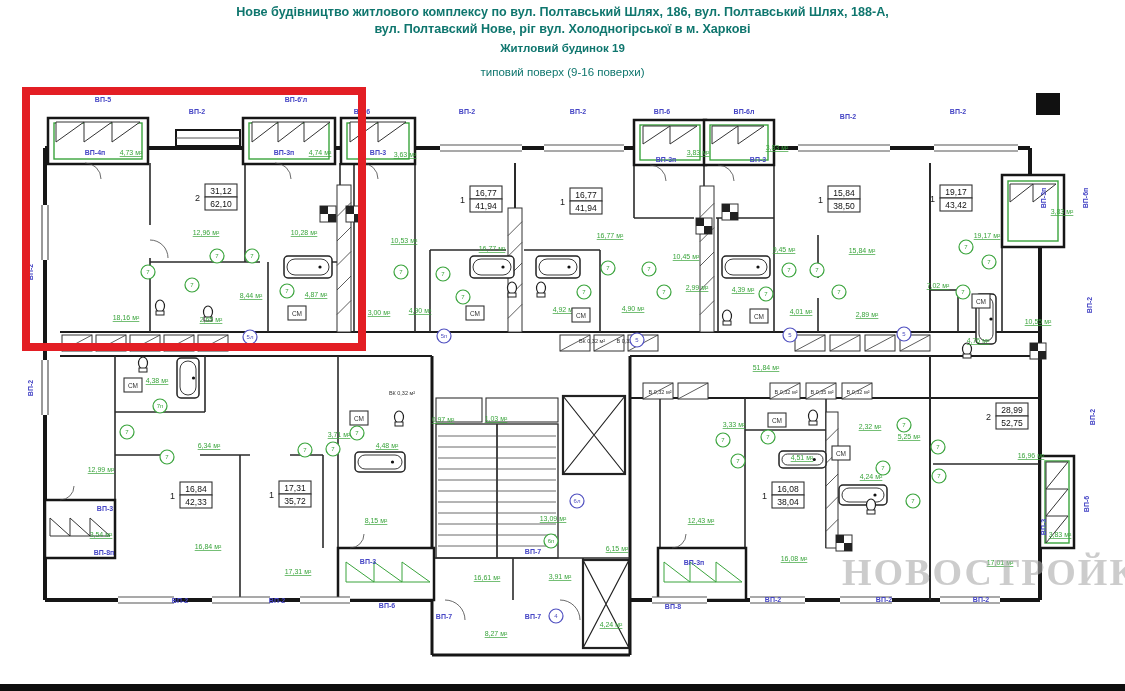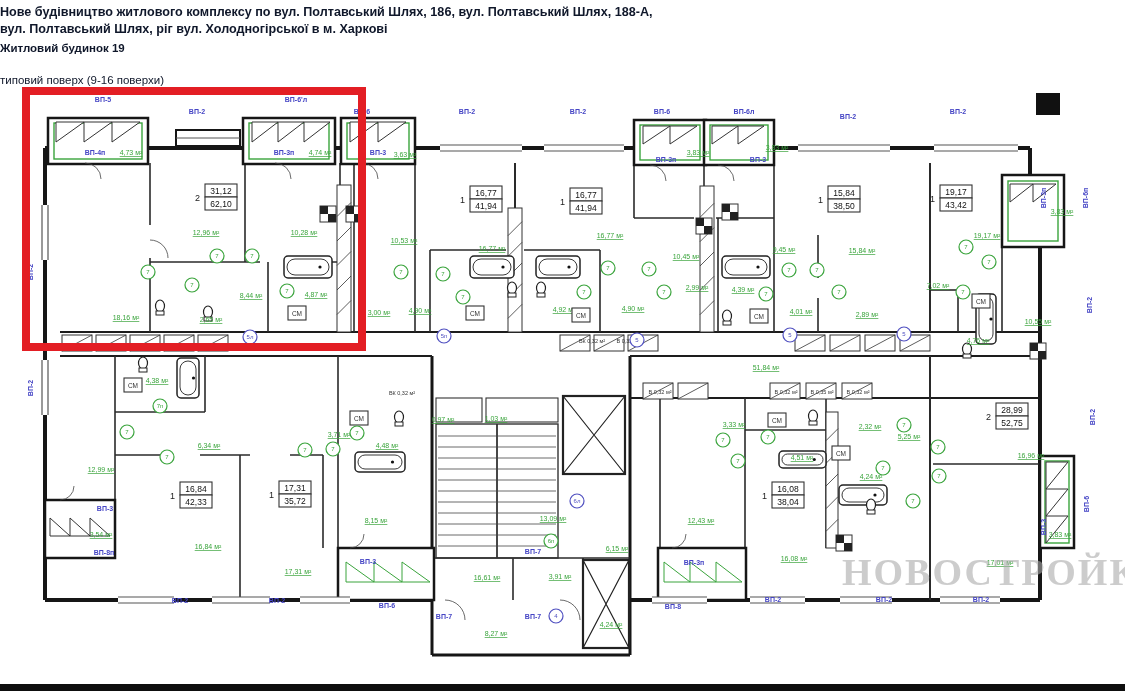--- a/index.html
+++ b/index.html
@@ -1,35 +1,35 @@
 <!DOCTYPE html>
 <html><head>
 <meta charset="utf-8">
 <style>
   html,body{margin:0;padding:0;background:#fff;}
   .stage{position:relative;width:1125px;height:691px;background:#fff;overflow:hidden;
          font-family:"Liberation Sans",sans-serif;}
-  .title-block{position:absolute;top:4px;left:0;width:100%;color:#0f172a;}
+  .title-block{position:absolute;top:4px;left:0;width:100%;text-align:center;color:#0f766e;}
   .title-line{font-size:12.6px;font-weight:bold;line-height:17px;}
   .subtitle-line{font-size:11.5px;font-weight:bold;line-height:16px;margin-top:2px;}
-  .subtitle-line.thin{font-weight:normal;margin-top:16px;}
+  .subtitle-line.thin{font-weight:normal;margin-top:8px;}
   svg.plan{position:absolute;left:0;top:0;}
   .watermark{position:absolute;left:842px;top:550px;width:280px;
              font-family:"Liberation Serif",serif;font-size:38px;font-weight:bold;
              color:rgba(170,170,170,0.55);letter-spacing:2px;white-space:nowrap;}
   .bottom-bar{position:absolute;left:0;top:684px;width:1125px;height:7px;background:#0e0e0e;}
 </style>
 </head>
 <body>
 
 <div class="stage">
 
   <div class="title-block">
     <div class="title-line">Нове будівництво житлового комплексу по вул. Полтавський Шлях, 186, вул. Полтавський Шлях, 188-А,</div>
-    <div class="title-line">вул. Полтавський Шлях, ріг вул. Холодногірської в м. Харкові</div>
+    <div class="title-line">вул. Полтавский Нове, ріг вул. Холодногірської в м. Харкові</div>
     <div class="subtitle-line">Житловий будинок 19</div>
     <div class="subtitle-line thin">типовий поверх (9-16 поверхи)</div>
   </div>
 
   <svg class="plan" width="1125" height="691" viewBox="0 0 1125 691">
 
     <g stroke="#161616" fill="none" stroke-width="4">
       <path d="M45,148 H1030"></path>
       <path d="M45,148 V600"></path>
       <path d="M45,600 H432"></path>

